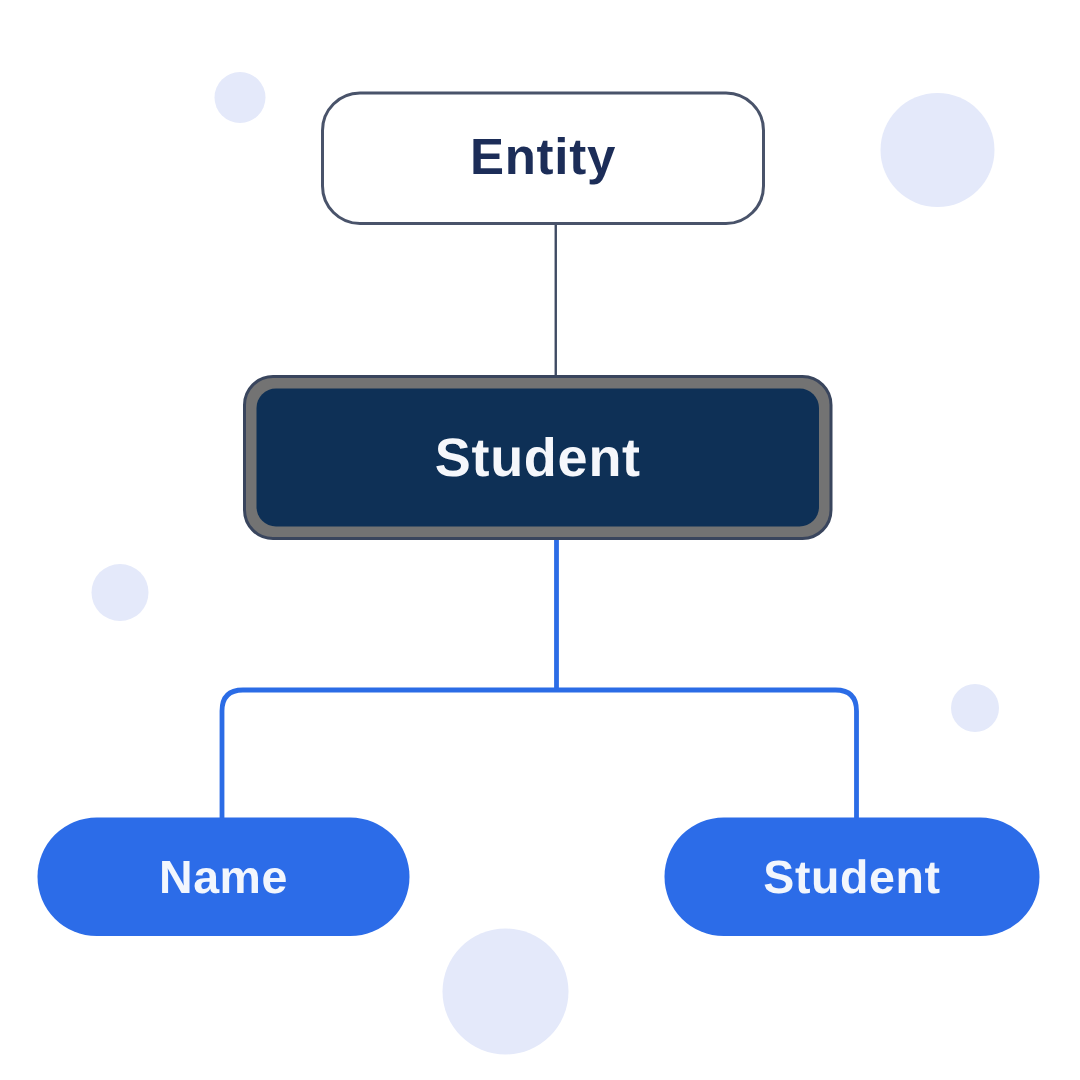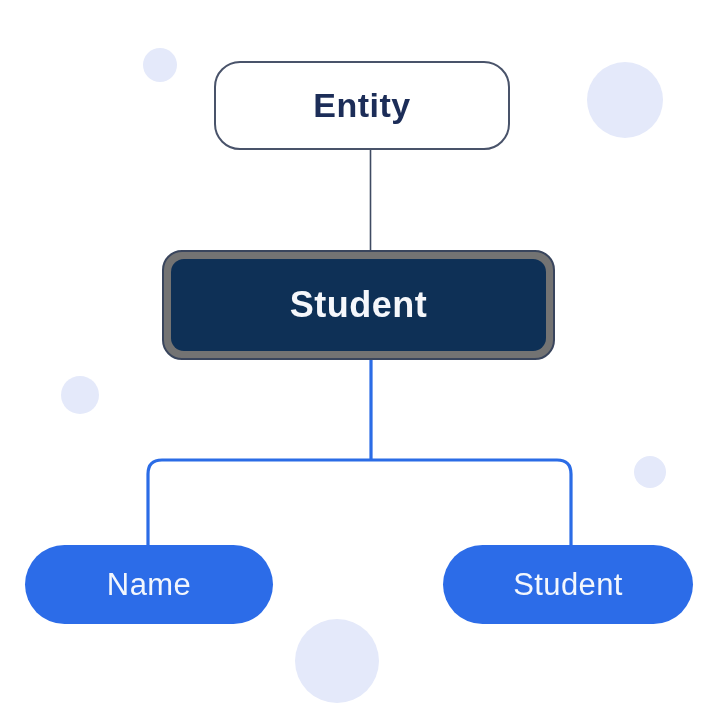--- a/index.html
+++ b/index.html
@@ -74,21 +74,21 @@
 
   .attr-pill {
     height: 79px;
     top: 545px;
     background: #2c6ce8;
     border-radius: 40px;
   }
   .attr-pill .label {
     color: #f2f6fd;
     font-size: 31px;
-    font-weight: 400;
+    font-weight: 700;
     letter-spacing: 0.4px;
   }
   .attr-name    { left: 25px;  width: 248px; }
   .attr-address { left: 443px; width: 250px; }
 </style>
 </head>
 <body>
 
 <div class="canvas">
 

